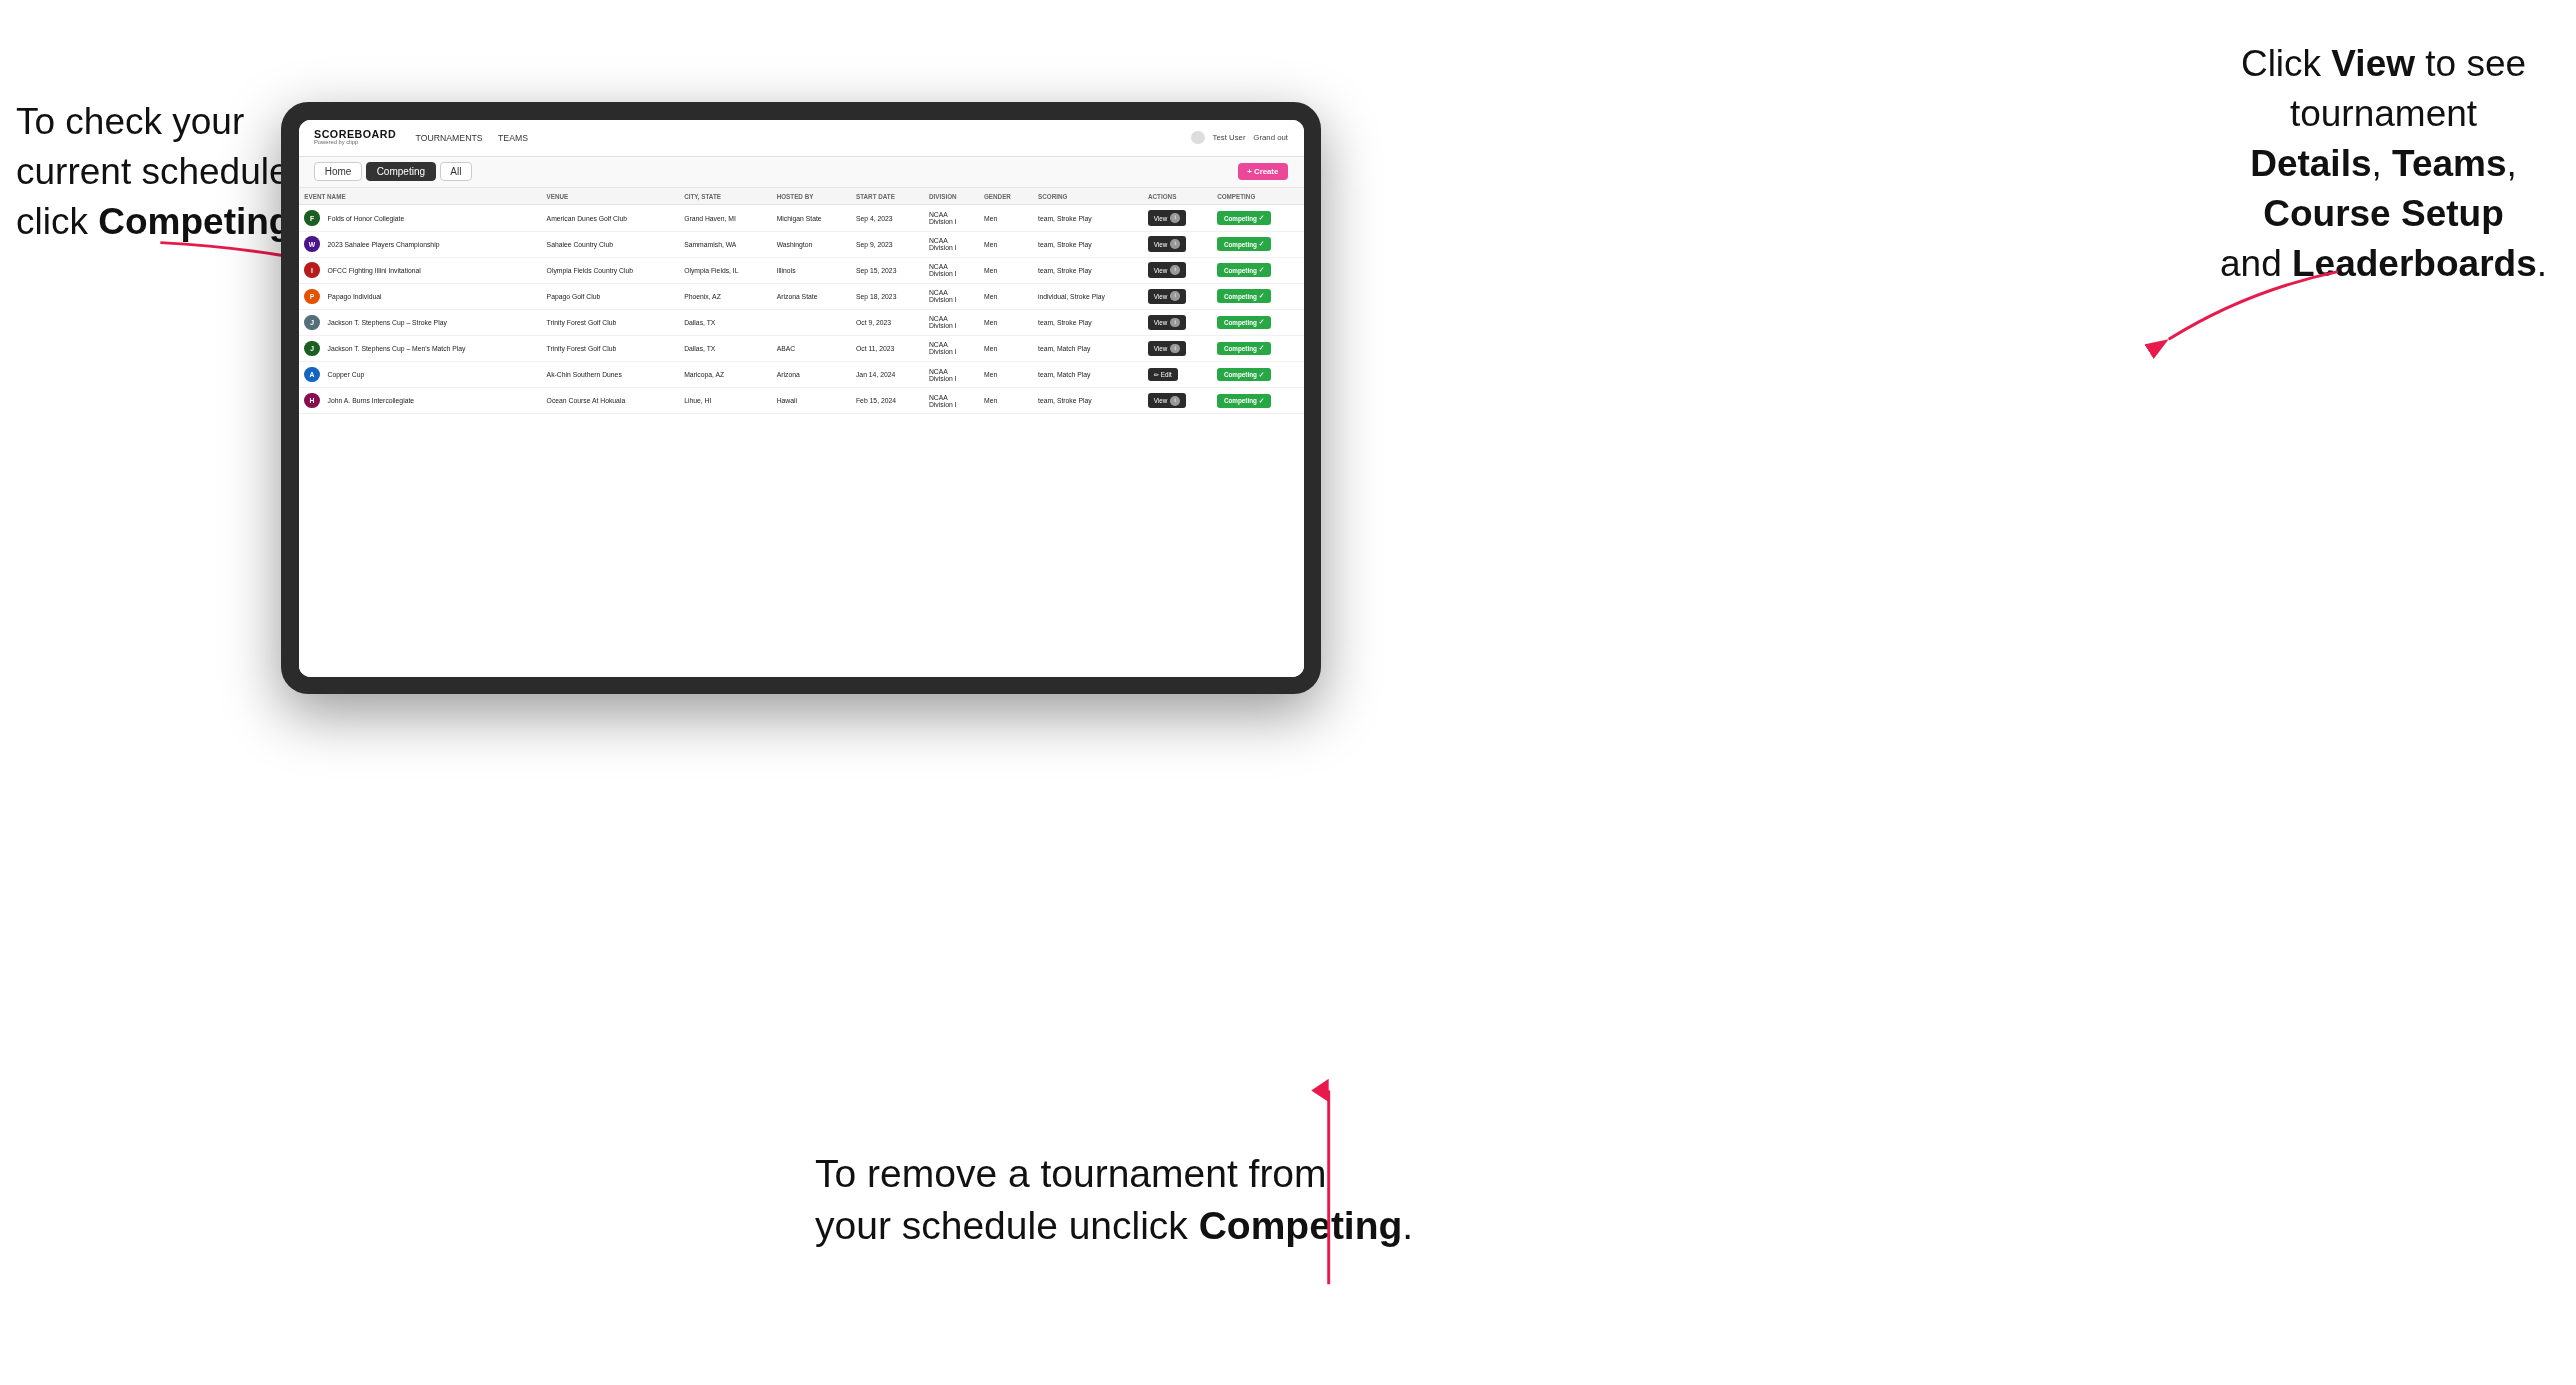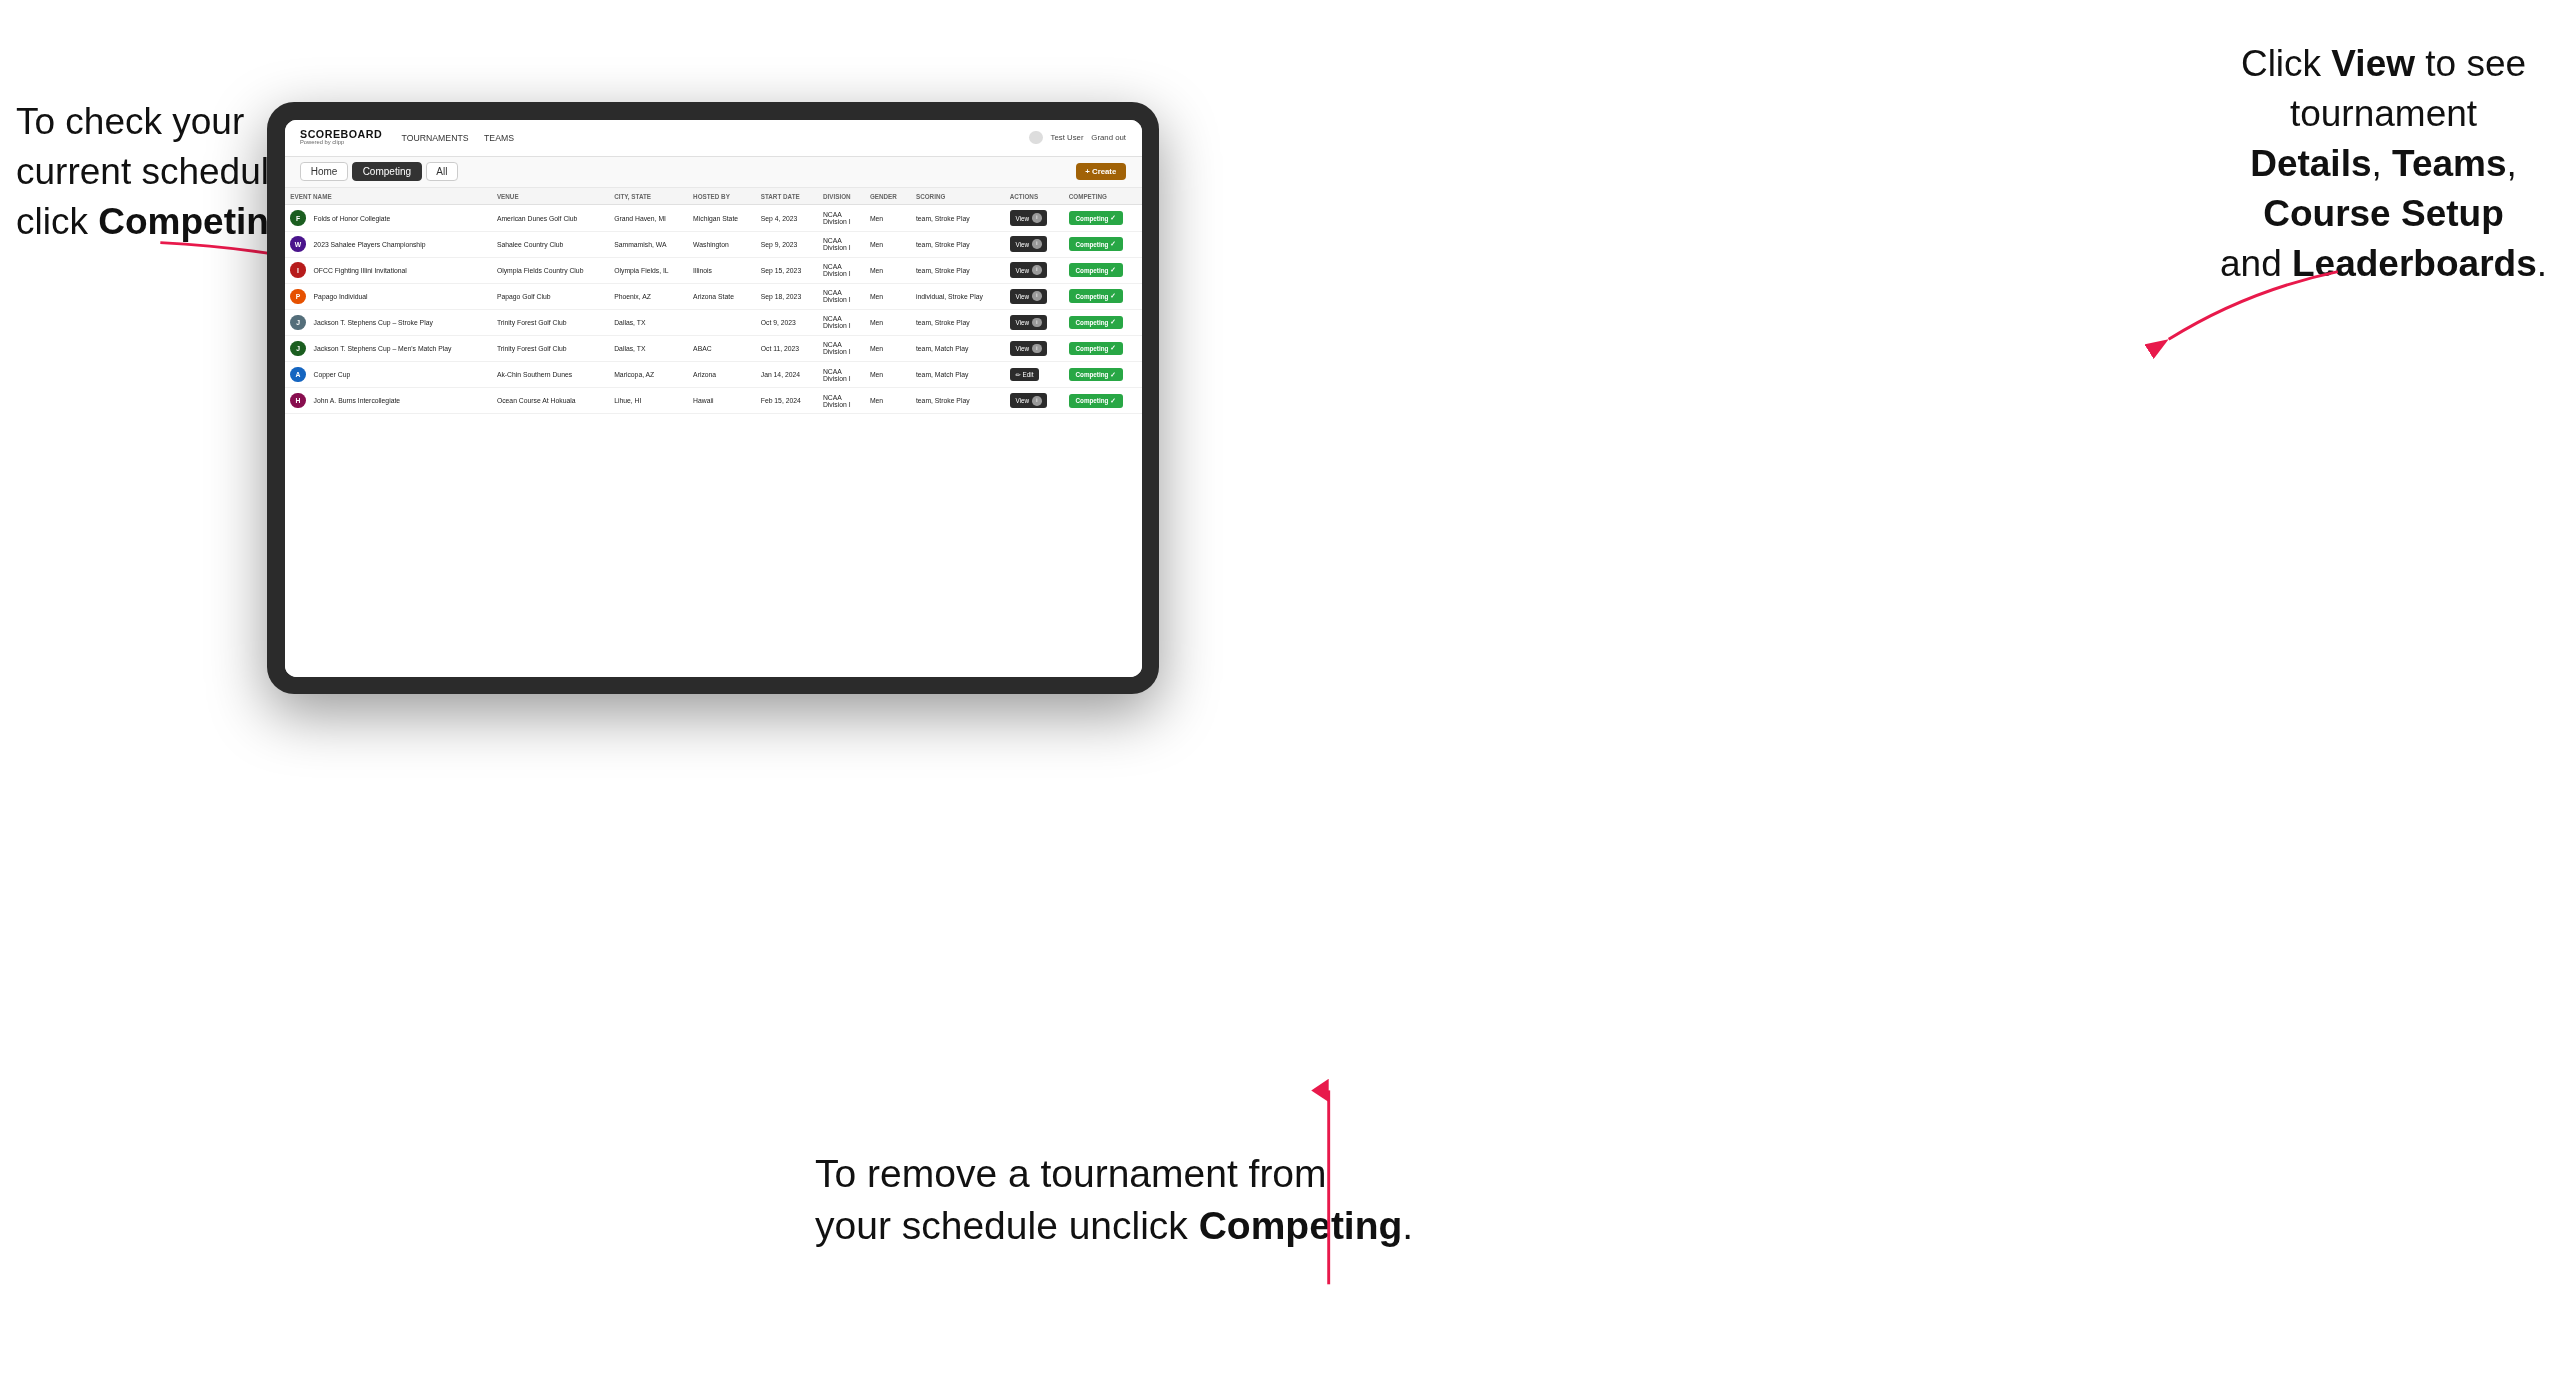--- a/index.html
+++ b/index.html
@@ -32,23 +32,23 @@
     }
     .annotation-br {
       bottom: 133px;
       left: 815px;
       font-size: 39px;
     }
 
     
     .tablet {
       position: absolute;
-      left: 267px;
+      left: 281px;
       top: 102px;
-      width: 892px;
+      width: 1040px;
       height: 592px;
       background: #2b2b2b;
       border-radius: 27px;
       box-shadow: 0 19.4px 58px rgba(0,0,0,0.4);
       padding: 17.5px;
     }
     .tablet-screen {
       width: 100%;
       height: 100%;
       background: #f5f5f5;
@@ -130,21 +130,21 @@
       background: #fff;
       cursor: pointer;
       color: #333;
     }
     .filter-tab.active {
       background: #333;
       color: #fff;
       border-color: #333;
     }
     .create-btn {
-      background: #a16207;
+      background: #ec4899;
       color: #fff;
       border: none;
       border-radius: 3.9px;
       padding: 3.9px 9.7px;
       font-size: 7.8px;
       cursor: pointer;
       font-weight: 600;
     }
 
     

